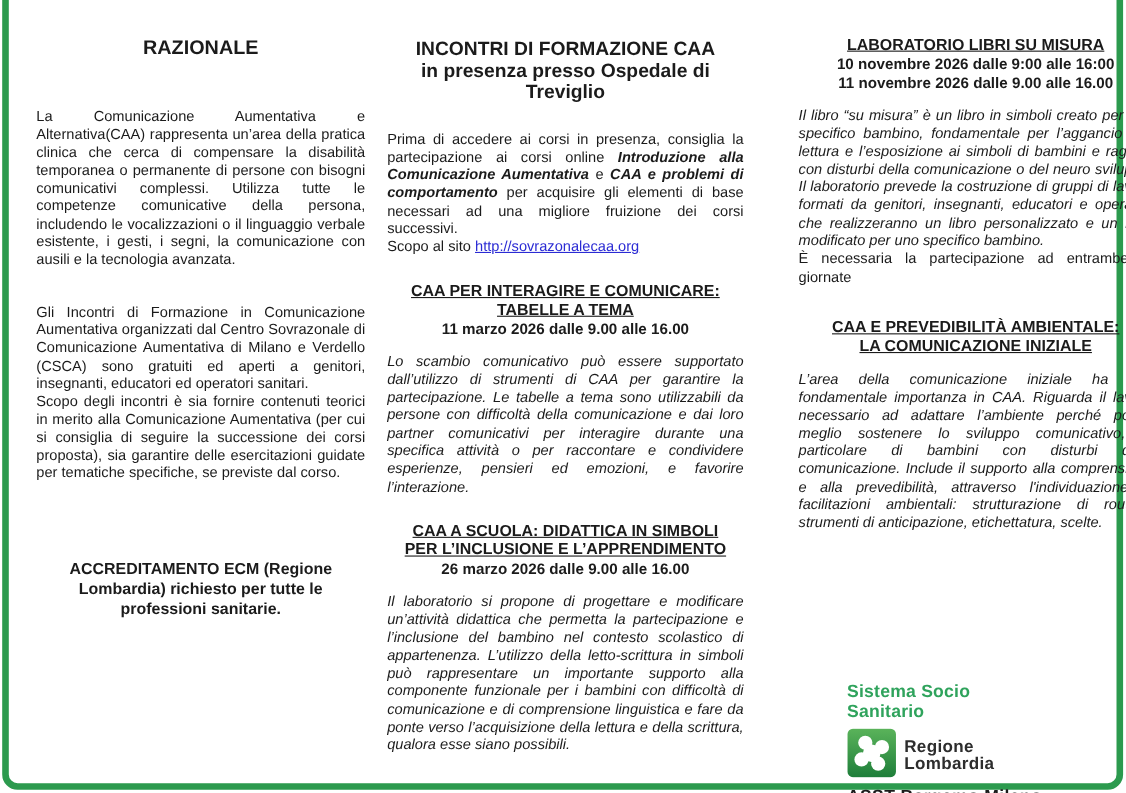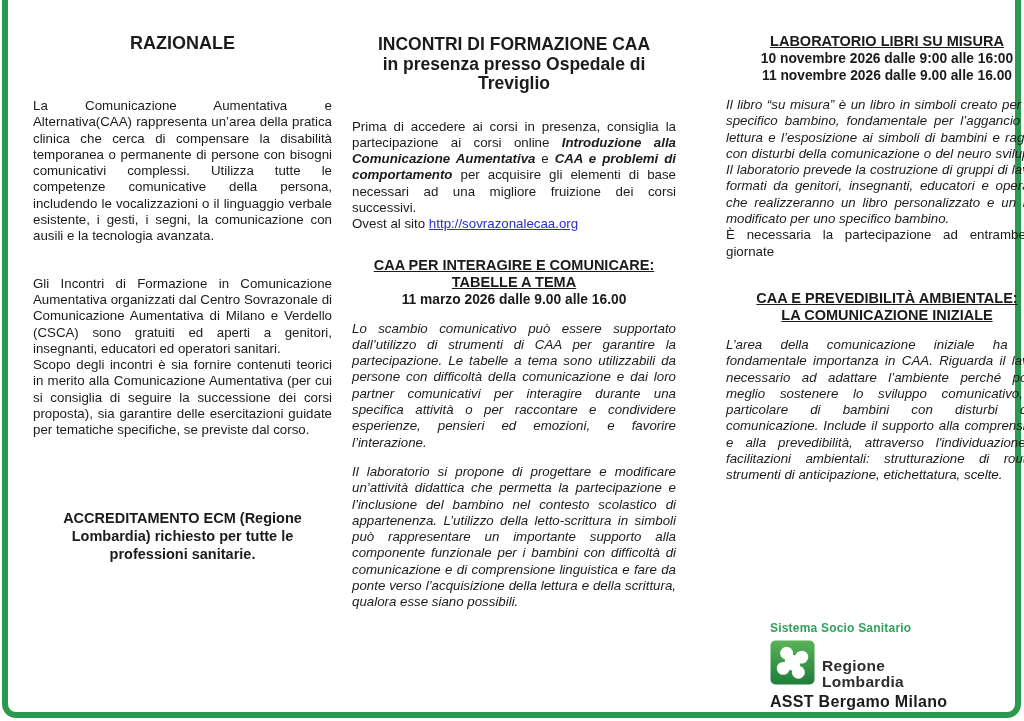--- a/index.html
+++ b/index.html
@@ -49,22 +49,22 @@
   .sec-date  { font-size: 13.8px; line-height: 17px; font-weight: bold; }
   .gap-lg { margin-top: 24px; }
   .gap-xl { margin-top: 30px; }
   .gap-s  { margin-top: 13px; font-style: italic; }
   .col3 .first { margin-top: 33px; }
 
   .note-uline { }
 
   
   .logo-block { position: absolute; left: 770px; top: 621px; width: 185px; }
-  .logo-tagline { color: var(--logo-green, #2fa35c); font-size: 12px; font-weight: bold; letter-spacing: 0.2px; }
-  .logo-row { display: flex; align-items: flex-end; margin-top: 5px; gap: 7px; }
+  .logo-tagline { color: var(--logo-green, #2fa35c); font-size: 16px; font-weight: bold; letter-spacing: 0.2px; }
+  .logo-row { display: flex; align-items: center; margin-top: 5px; gap: 7px; }
   .brand { font-size: 15.5px; line-height: 15.5px; color: #2d2d2d; font-weight: bold; letter-spacing: 0.3px; }
   .org { font-size: 16px; color: #1b1b1b; font-weight: bold; margin-top: 4px; letter-spacing: 0.3px; }
 </style>
 </head>
 <body>
 
 <div class="page">
   <div class="frame"></div>
 
   <div class="col col1">
@@ -76,29 +76,34 @@
     </div>
     <p class="accred">ACCREDITAMENTO ECM (Regione Lombardia) richiesto per tutte le professioni sanitarie.</p>
   </div>
 
   <div class="col col2">
     <h2 class="mid-title">
       <span style="display:block">INCONTRI DI FORMAZIONE CAA</span>
       <span style="display:block">in presenza presso Ospedale di Treviglio</span>
     </h2>
     <p class="body-text just intro"><span>Prima di accedere ai corsi in presenza, consiglia la partecipazione ai corsi online </span><span class="course">Introduzione alla Comunicazione Aumentativa</span><span> e </span><span class="course">CAA e problemi di comportamento</span><span> per acquisire gli elementi di base necessari ad una migliore fruizione dei corsi successivi.</span></p>
-    <p class="body-text info-line"><span>Ovest al sito  </span><a class="link" href="#">http://sovrazonalecaa.org</a></p>
+    <p class="body-text info-line"><span>Scopo al sito  </span><a class="link" href="#">http://sovrazonalecaa.org</a></p>
 
     <div class="sec-block gap-lg">
       <div class="sec-title"><span class="uline">CAA PER INTERAGIRE E COMUNICARE:</span></div>
       <div class="sec-title"><span class="uline">TABELLE A TEMA</span></div>
       <div class="sec-date">11 marzo 2026 dalle 9.00 alle 16.00</div>
     </div>
     <p class="body-text just gap-s">Lo scambio comunicativo può essere supportato dall’utilizzo di strumenti di CAA per garantire la partecipazione. Le tabelle a tema sono utilizzabili da persone con difficoltà della comunicazione e dai loro partner comunicativi per interagire durante una specifica attività o per raccontare e condividere esperienze, pensieri ed emozioni, e favorire l’interazione.</p>
 
+    <div class="sec-block gap-lg">
+      <div class="sec-title"><span class="uline">CAA A SCUOLA: DIDATTICA IN SIMBOLI</span></div>
+      <div class="sec-title"><span class="uline">PER L’INCLUSIONE E L’APPRENDIMENTO</span></div>
+      <div class="sec-date">26 marzo 2026 dalle 9.00 alle 16.00</div>
+    </div>
     <p class="body-text just gap-s">Il laboratorio si propone di progettare e modificare un’attività didattica che permetta la partecipazione e l’inclusione del bambino nel contesto scolastico di appartenenza. L’utilizzo della letto-scrittura in simboli può rappresentare un importante supporto alla componente funzionale per i bambini con difficoltà di comunicazione e di comprensione linguistica e fare da ponte verso l’acquisizione della lettura e della scrittura, qualora esse siano possibili.</p>
   </div>
 
   <div class="col col3">
     <div class="sec-block first">
       <div class="sec-title"><span class="uline">LABORATORIO LIBRI SU MISURA</span></div>
       <div class="sec-date">10 novembre 2026 dalle 9:00 alle 16:00</div>
       <div class="sec-date">11 novembre 2026 dalle 9.00 alle 16.00</div>
     </div>
     <p class="body-text just gap-s">Il libro “su misura” è un libro in simboli creato per uno specifico bambino, fondamentale per l’aggancio alla lettura e l’esposizione ai simboli di bambini e ragazzi con disturbi della comunicazione o del neuro sviluppo. Il laboratorio prevede la costruzione di gruppi di lavoro formati da genitori, insegnanti, educatori e operatori che realizzeranno un libro personalizzato e un libro modificato per uno specifico bambino.</p>

